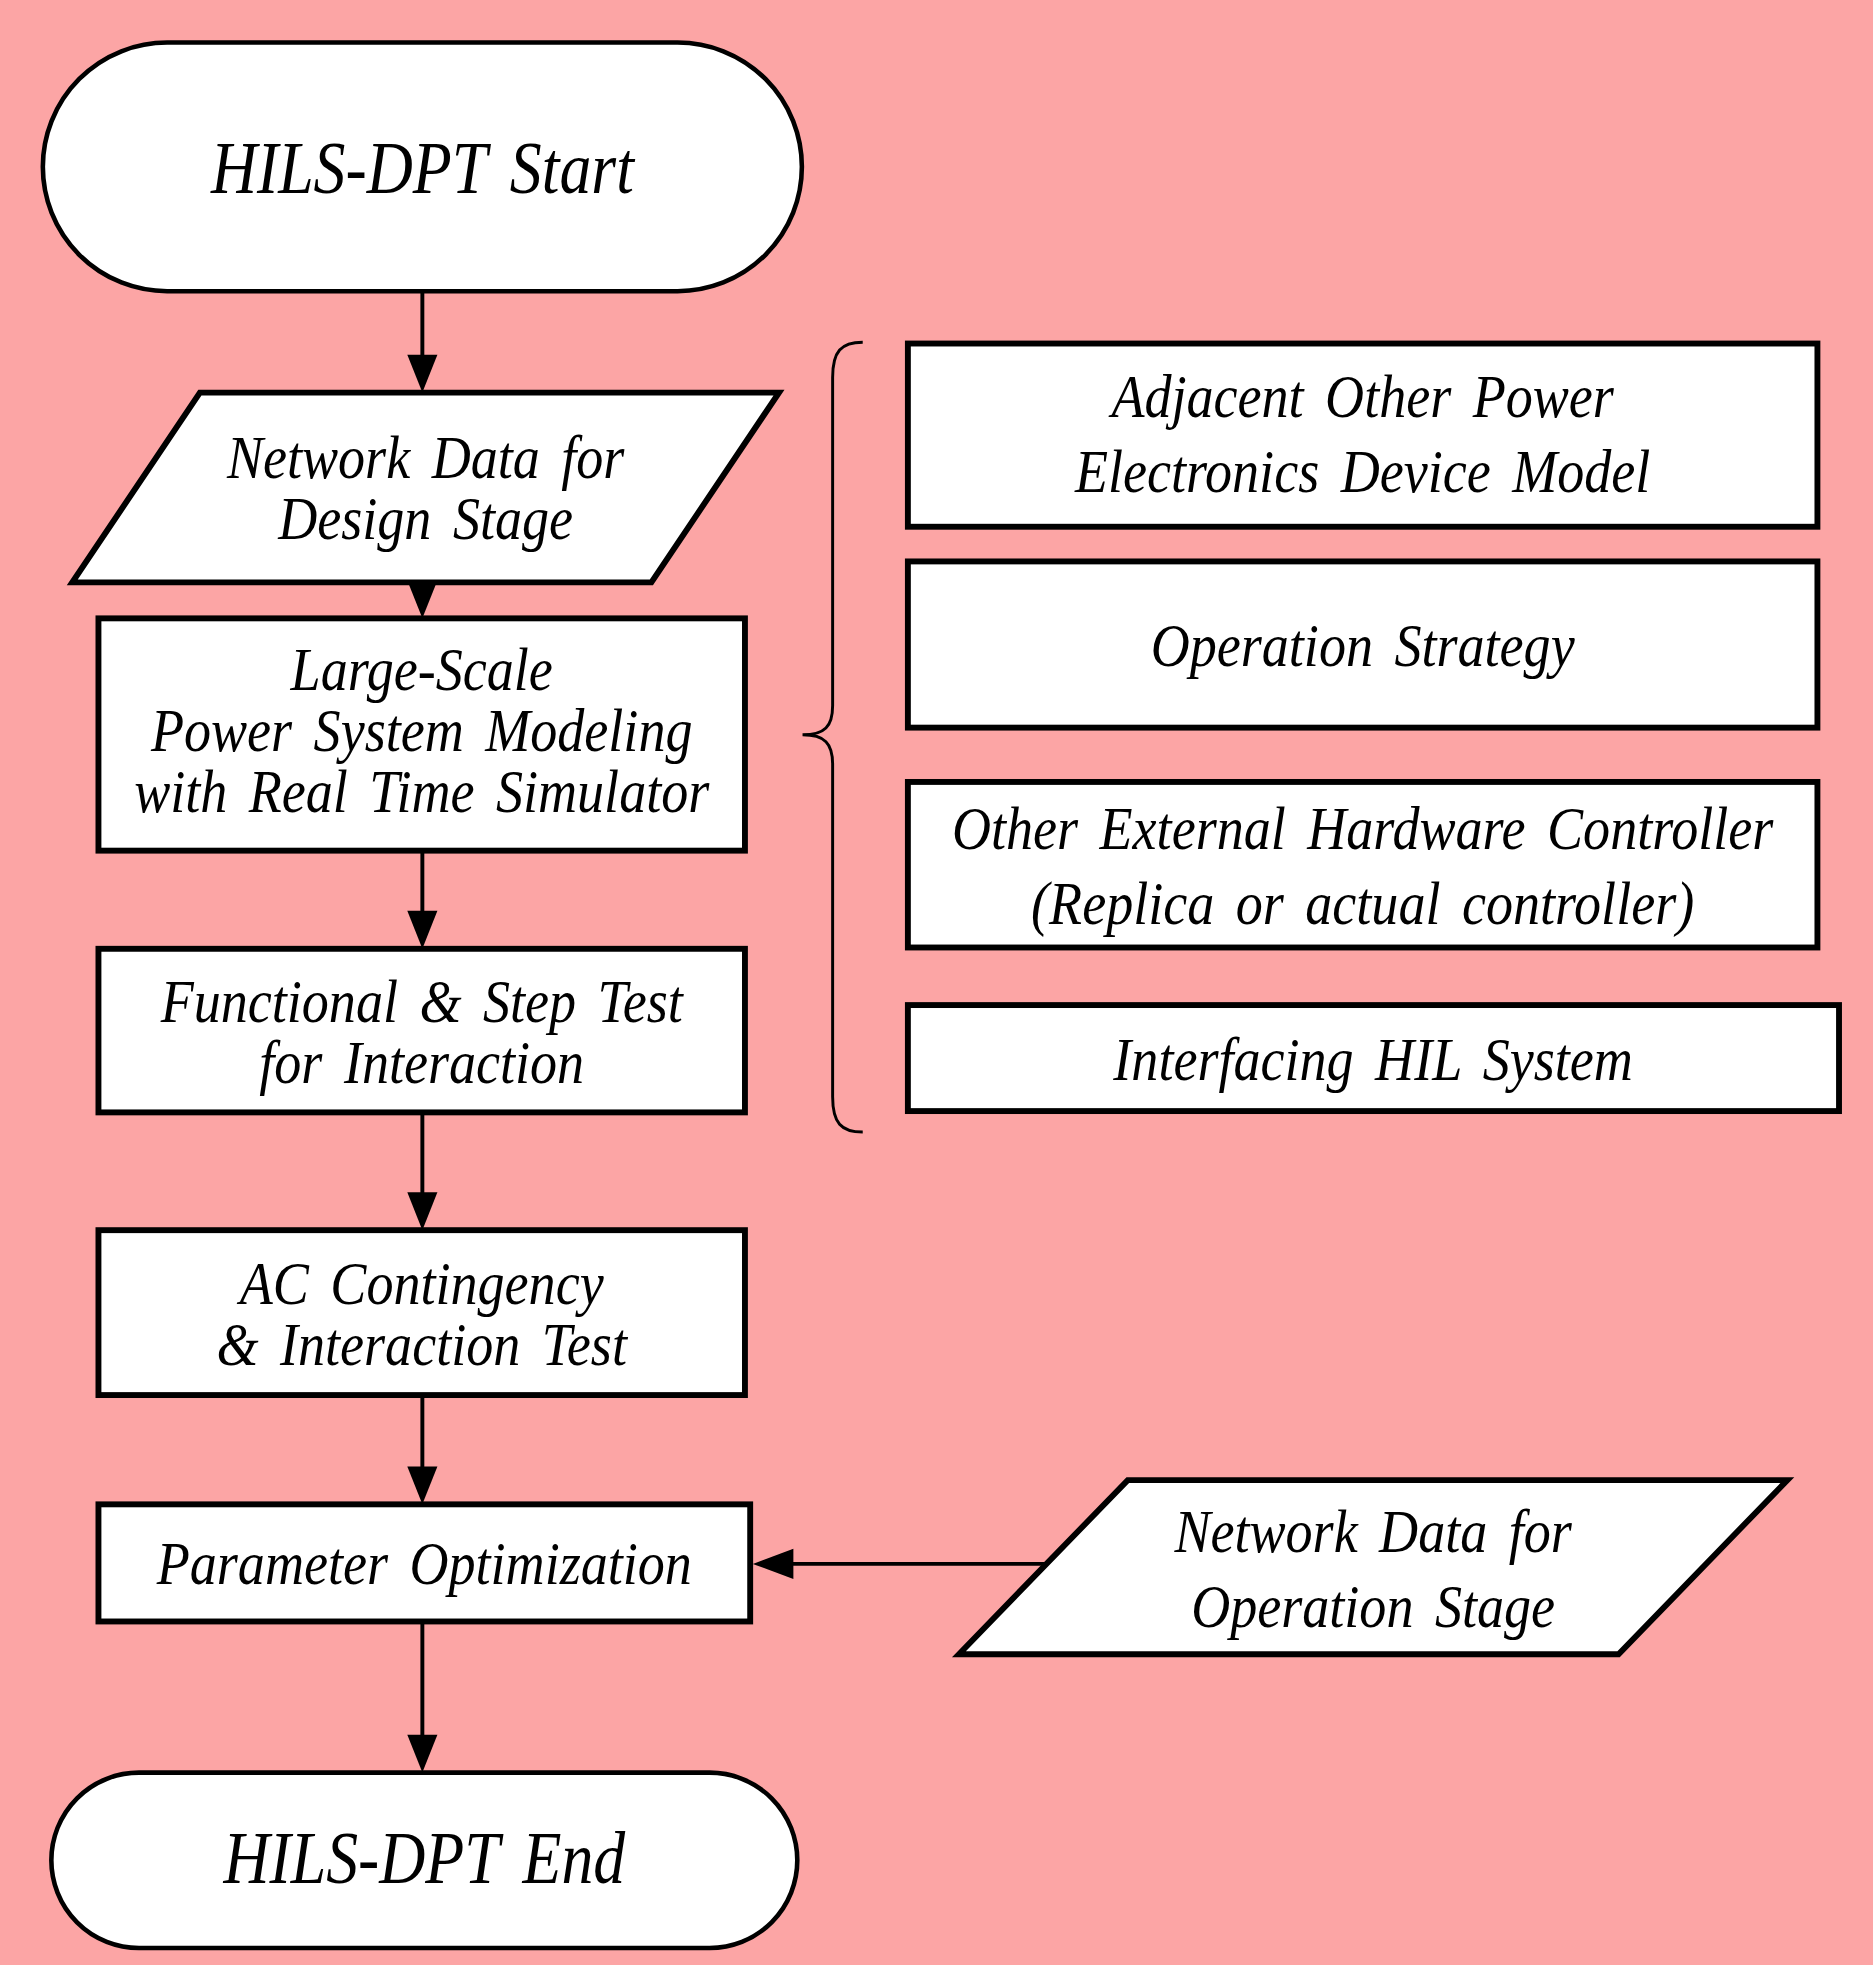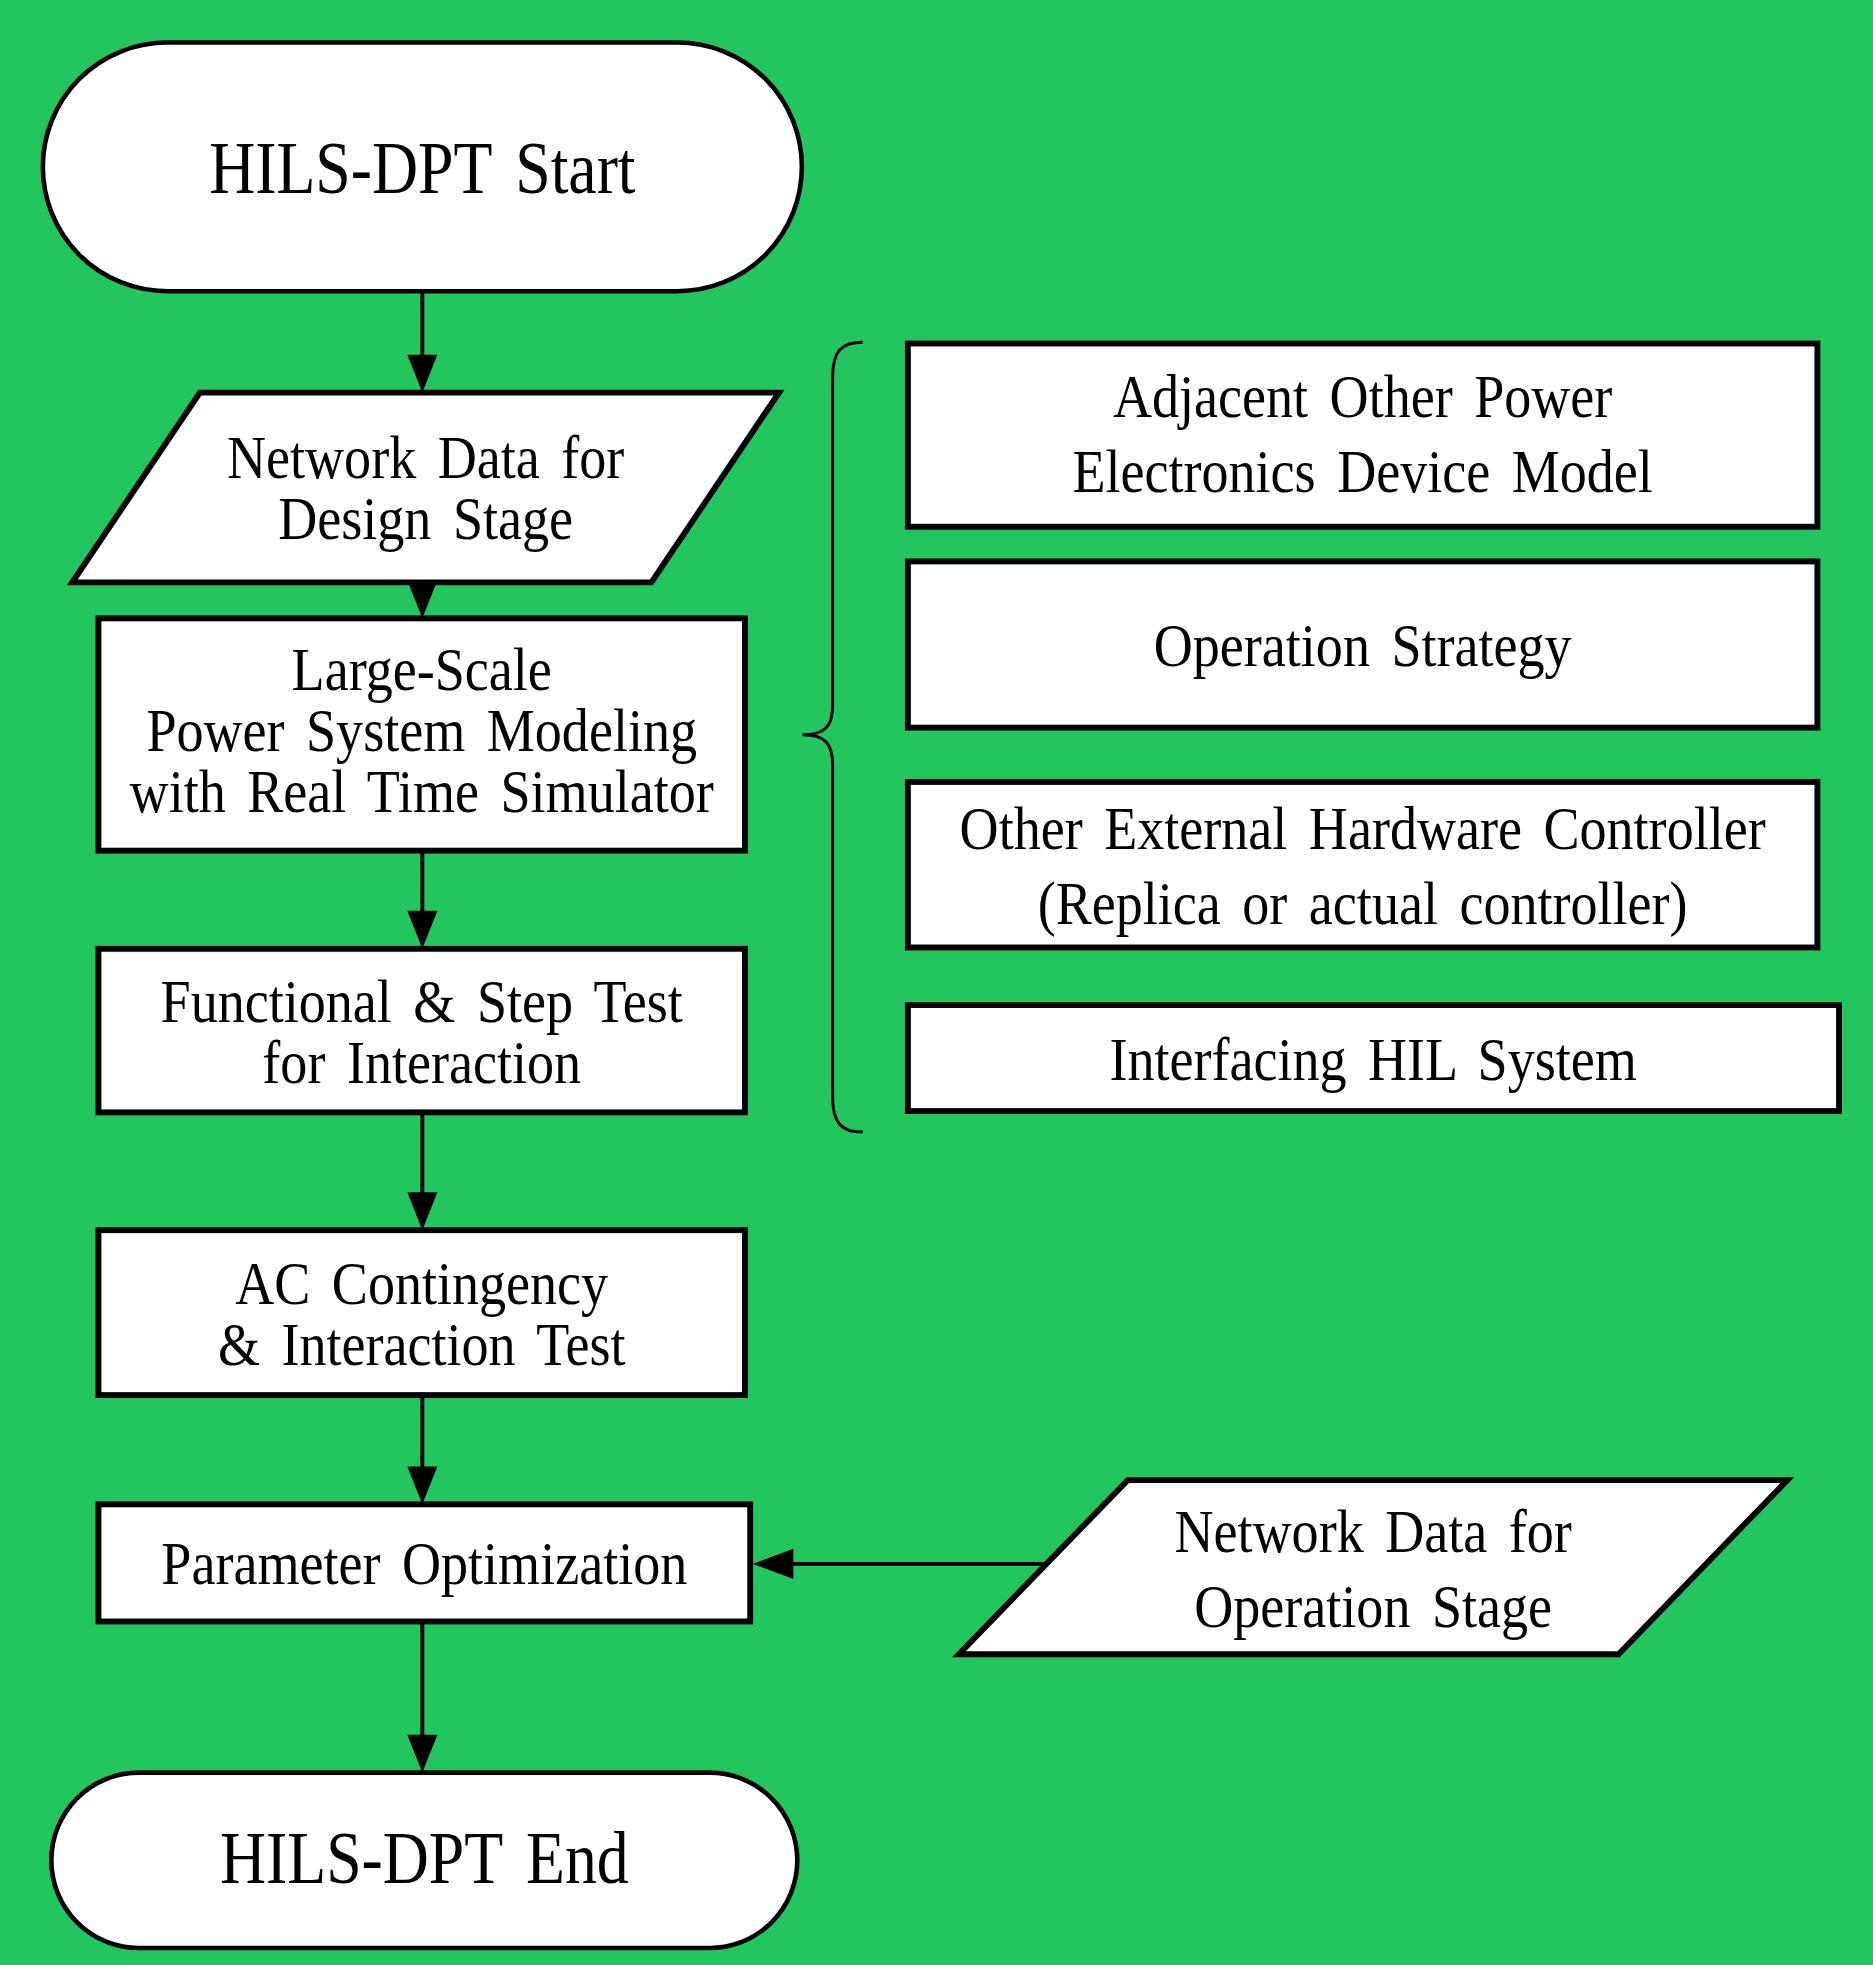--- a/index.html
+++ b/index.html
@@ -4,22 +4,23 @@
 <style>
   html, body {
     margin: 0;
     padding: 0;
     background: #ffffff;
   }
   .canvas {
     position: relative;
     width: 1874px;
     height: 1965px;
-    background: #22c55e;
+    background: #fca5a5;
     font-family: "Liberation Serif", "DejaVu Serif", serif;
+    font-style: italic;
   }
   svg { display: block; }
   .shape {
     fill: #ffffff;
     stroke: #000000;
   }
   .thick { stroke-width: 9; }
   .oval  { stroke-width: 7; }
   .stem  { stroke: #000000; stroke-width: 6; fill: none; }
   .head  { fill: #000000; stroke: none; }

